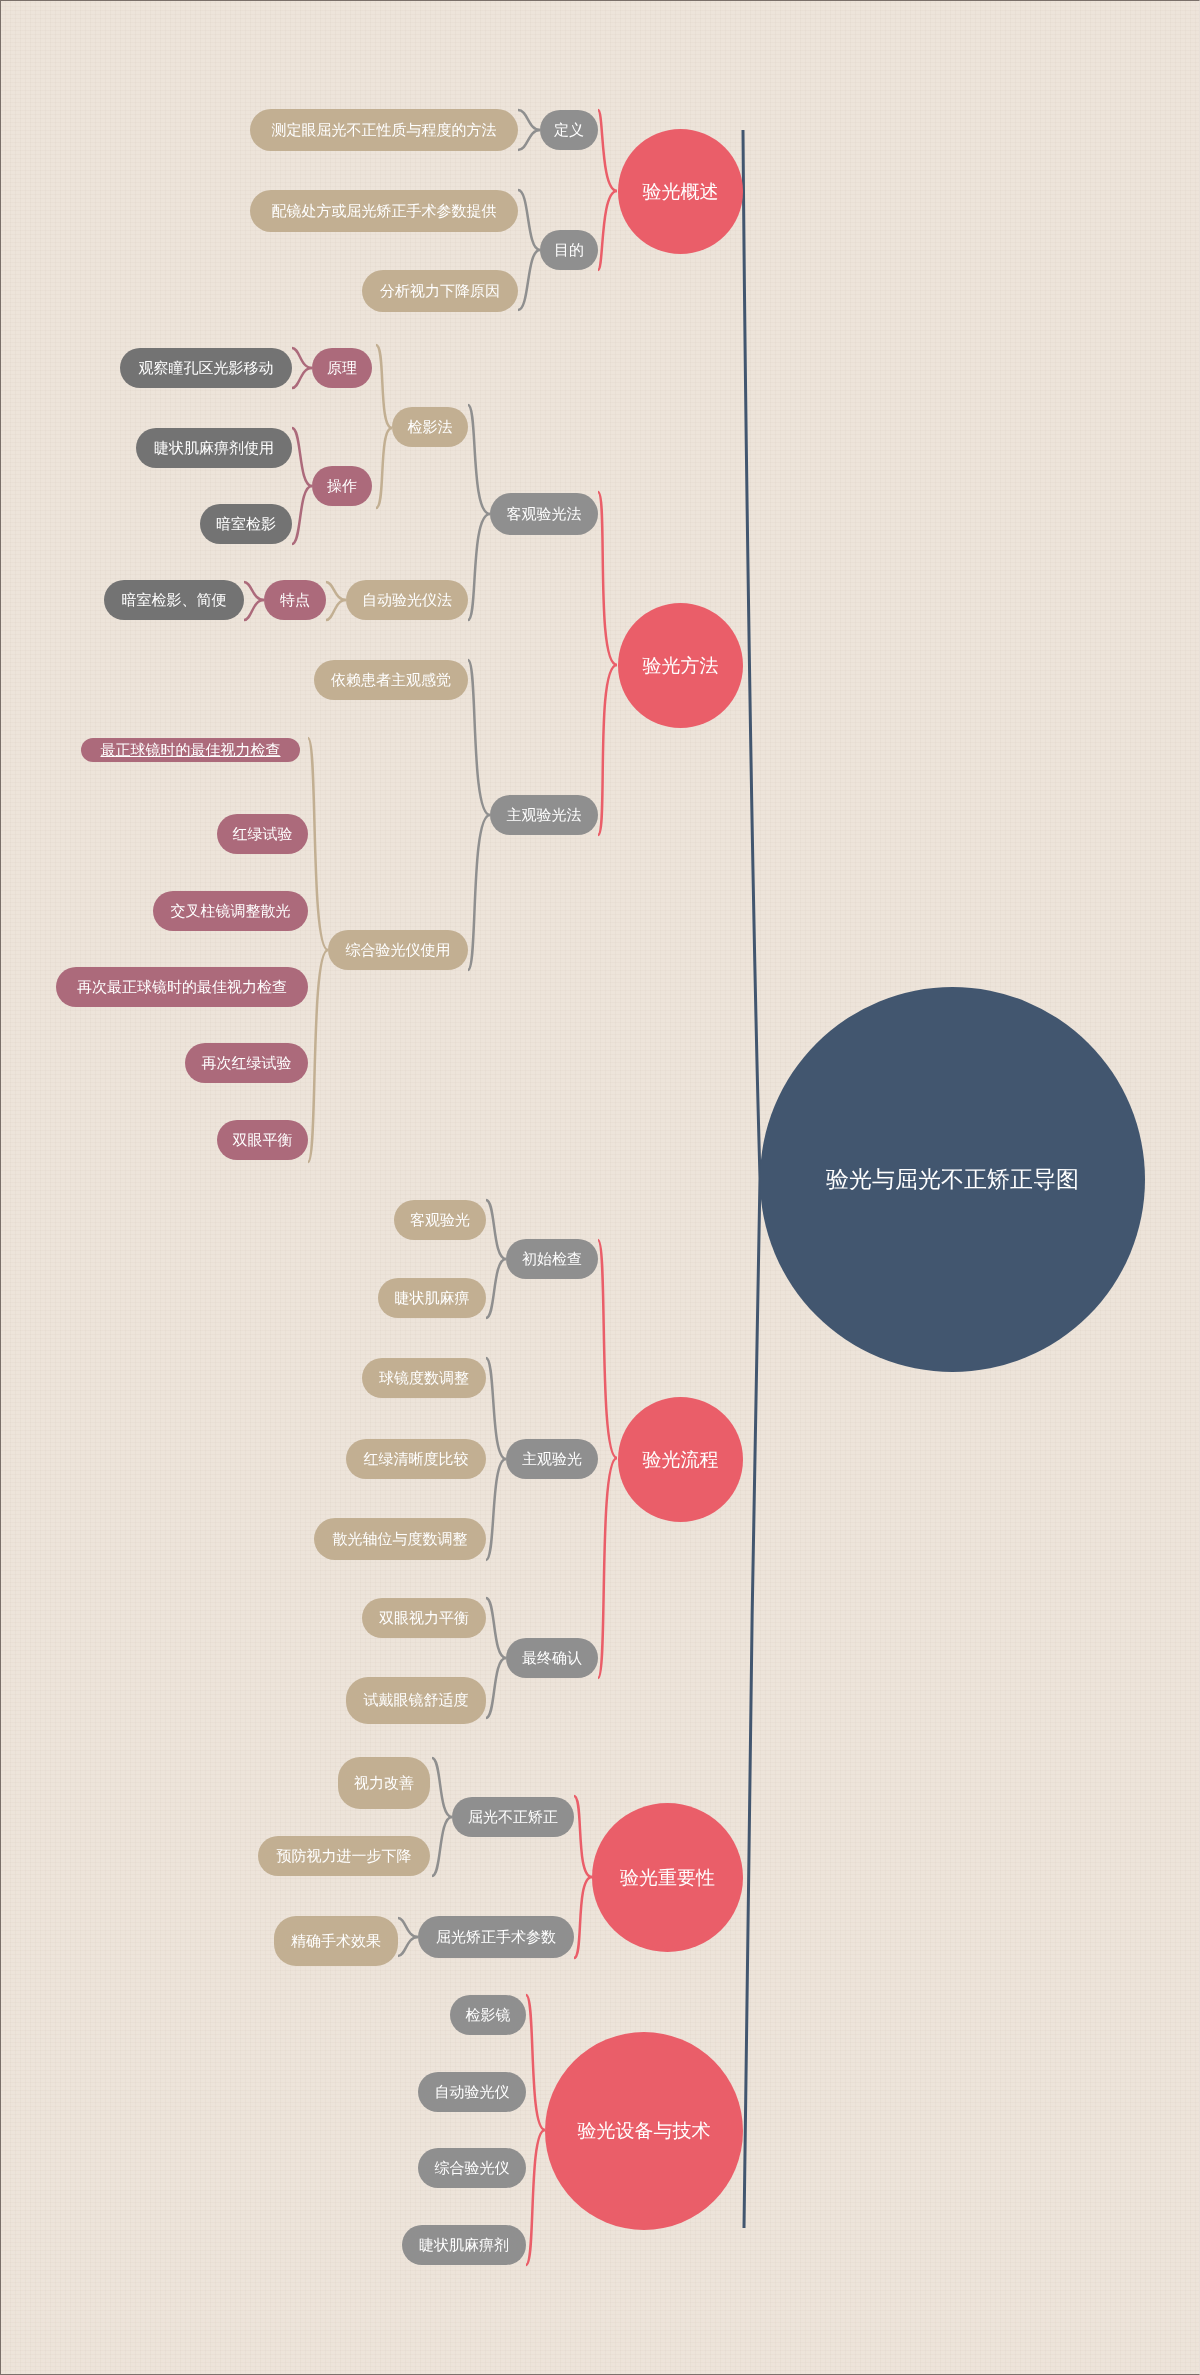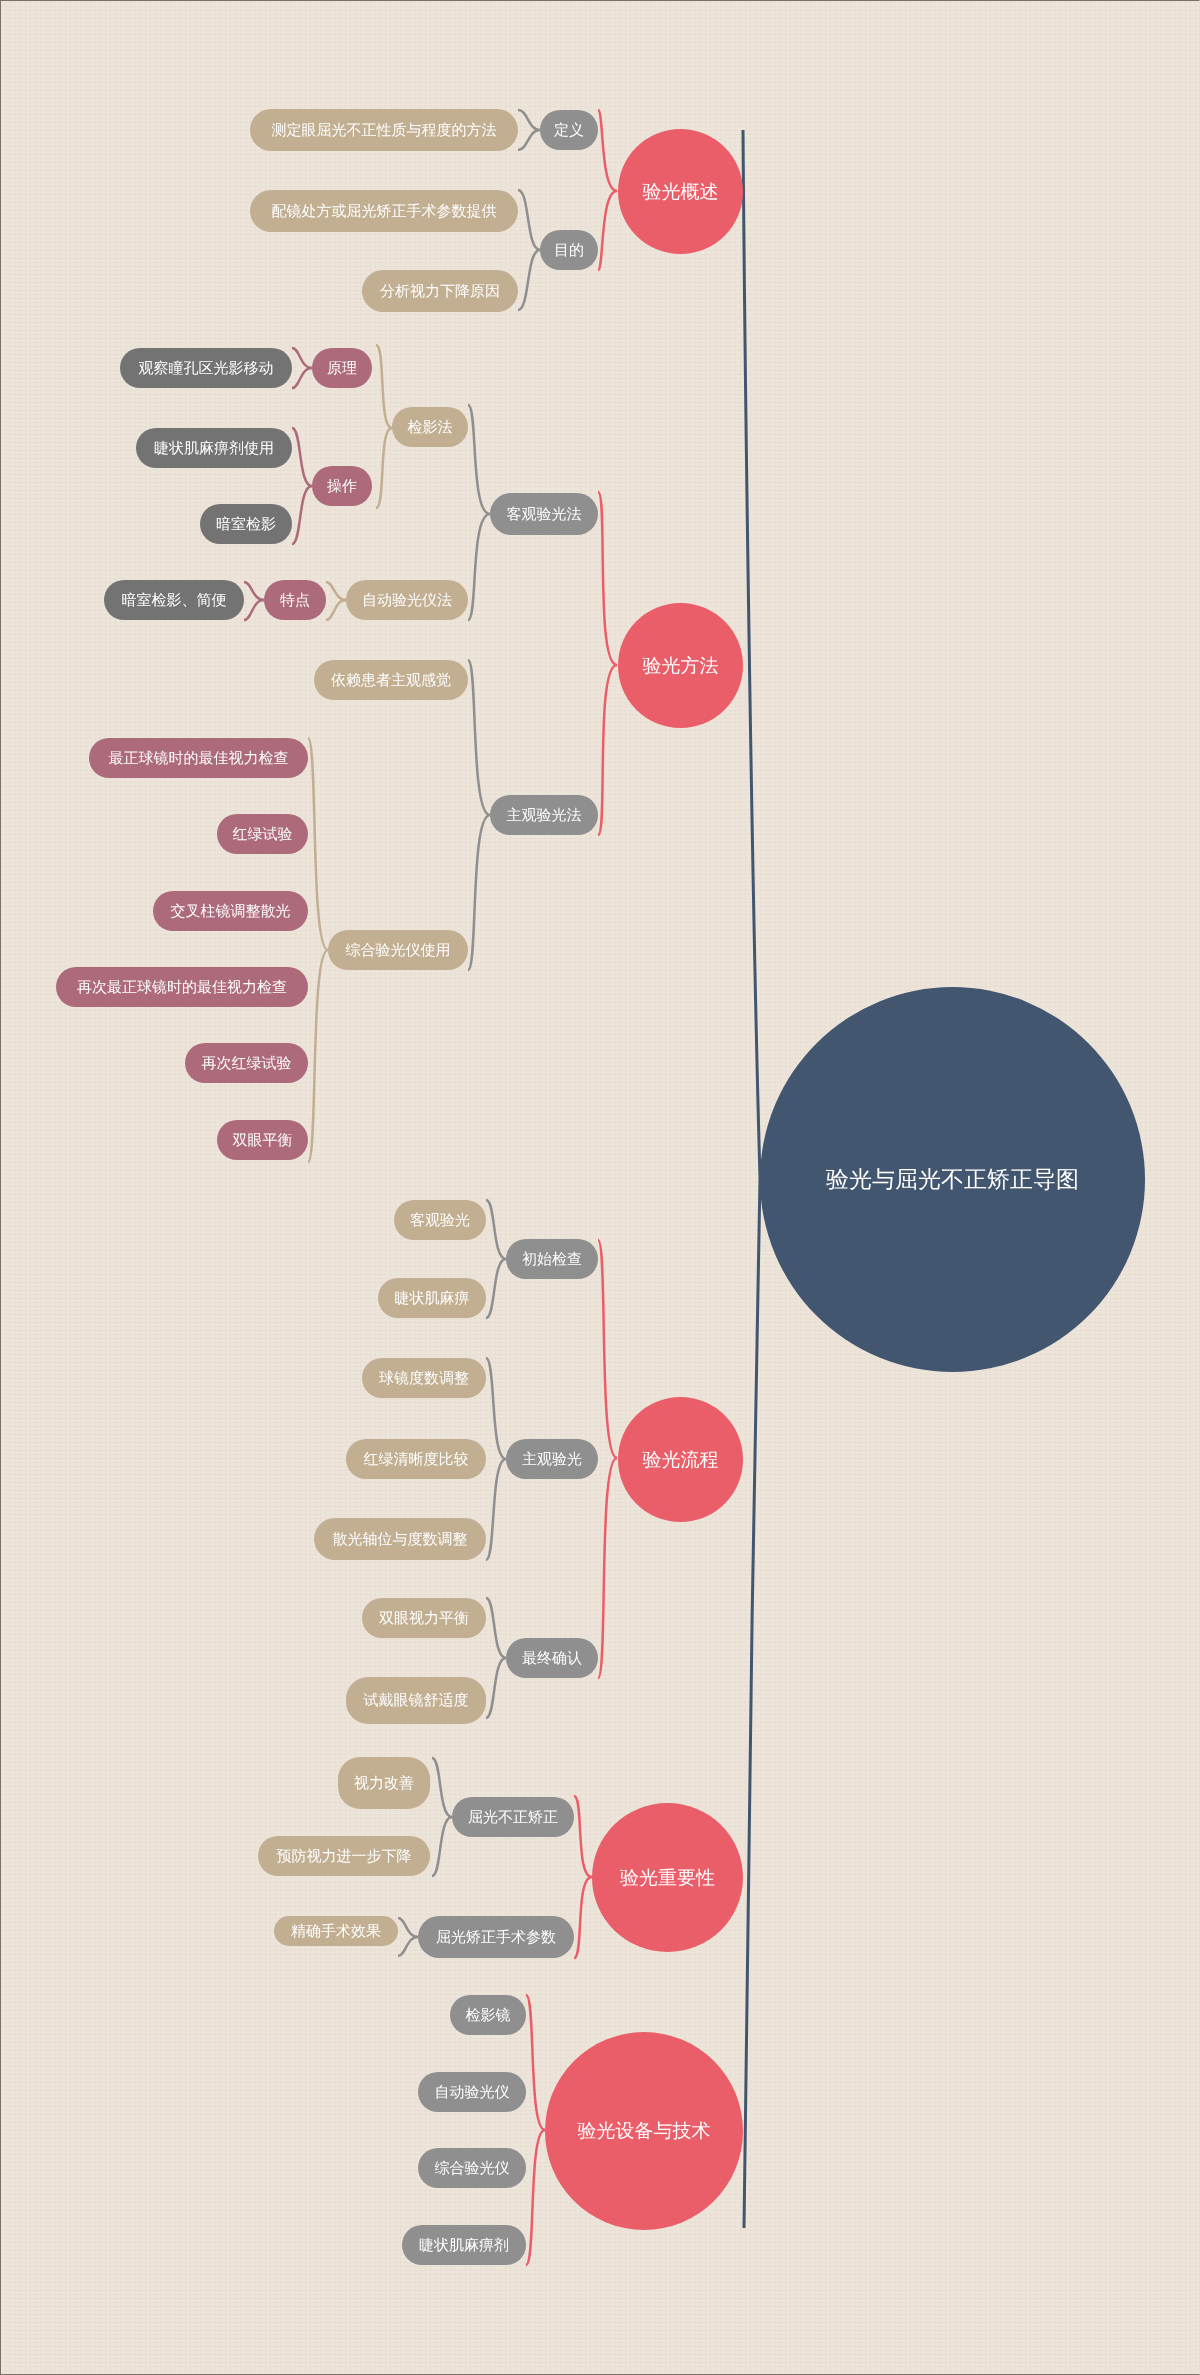--- a/index.html
+++ b/index.html
@@ -153,21 +153,21 @@
 
 <div class="node c-gray" style="left:490px; top:795px; width:108px; height:40px;">
   <span>主观验光法</span>
   </div>
 <div class="node c-tan" style="left:314px; top:660px; width:154px; height:40px;">
   <span>依赖患者主观感觉</span>
   </div>
 <div class="node c-tan" style="left:328px; top:930px; width:140px; height:40px;">
   <span>综合验光仪使用</span>
   </div>
-<div class="node c-rose" style="left:89px; top:738px; width:219px; height:40px;">
+<div class="node c-rose" style="left:81px; top:738px; width:219px; height:24px;text-decoration:underline;">
   <span>最正球镜时的最佳视力检查</span>
   </div>
 <div class="node c-rose" style="left:217px; top:814px; width:91px; height:40px;">
   <span>红绿试验</span>
   </div>
 <div class="node c-rose" style="left:153px; top:891px; width:155px; height:40px;">
   <span>交叉柱镜调整散光</span>
   </div>
 <div class="node c-rose" style="left:56px; top:967px; width:252px; height:40px;">
   <span>再次最正球镜时的最佳视力检查</span>
@@ -221,21 +221,21 @@
   </div>
 <div class="node c-tan" style="left:338px; top:1757px; width:92px; height:52px;">
   <span>视力改善</span>
   </div>
 <div class="node c-tan" style="left:258px; top:1836px; width:172px; height:40px;">
   <span>预防视力进一步下降</span>
   </div>
 <div class="node c-gray" style="left:418px; top:1916px; width:156px; height:42px;">
   <span>屈光矫正手术参数</span>
   </div>
-<div class="node c-tan" style="left:274px; top:1916px; width:124px; height:30px;">
+<div class="node c-tan" style="left:274px; top:1916px; width:124px; height:50px;">
   <span>精确手术效果</span>
   </div>
 
 <div class="circle c-red" style="left:545px; top:2032px; width:198px; height:198px;">
   <span>验光设备与技术</span>
 </div>
 <div class="node c-gray" style="left:450px; top:1995px; width:76px; height:40px;">
   <span>检影镜</span>
   </div>
 <div class="node c-gray" style="left:418px; top:2072px; width:108px; height:40px;">

